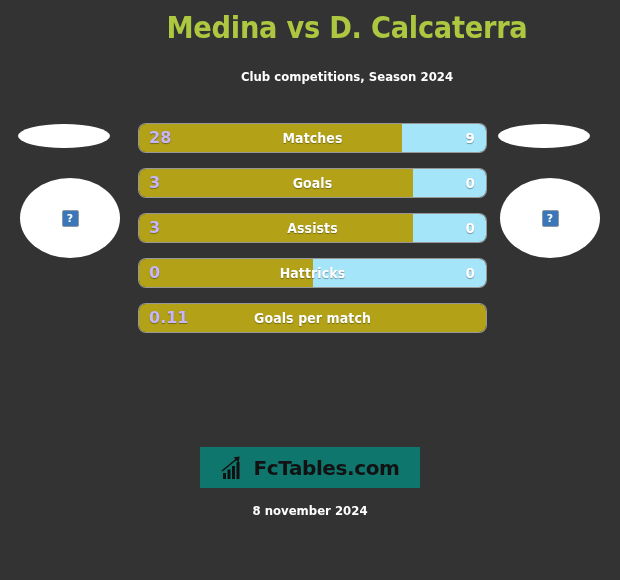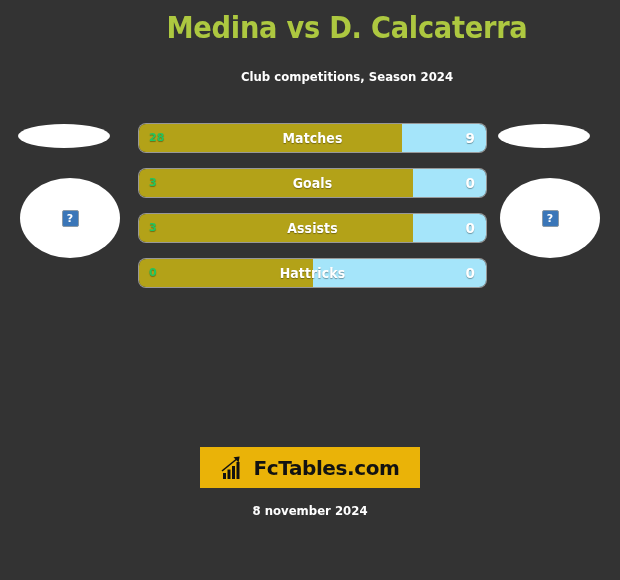--- a/index.html
+++ b/index.html
@@ -141,23 +141,23 @@
     transform: scaleX(0.93);
     transform-origin: center;
     white-space: nowrap;
   }
   .bar-home-val {
     position: absolute;
     left: 10px;
     top: 0;
     height: 28px;
     line-height: 28px;
-    color: #22c55e;
-    font-family: "DejaVu Sans", sans-serif;
-    font-size: 11px;
+    color: #c4b5fd;
+    font-family: "DejaVu Sans", sans-serif;
+    font-size: 16px;
     font-weight: bold;
     text-shadow: 0 1px 1px rgba(0,0,0,0.35);
     pointer-events: none;
   }
   .bar-away-val {
     position: absolute;
     right: 11px;
     top: 0;
     height: 28px;
     line-height: 28px;
@@ -169,21 +169,21 @@
     pointer-events: none;
   }
 
   
   .logo {
     position: absolute;
     left: 200px;
     top: 447px;
     width: 220px;
     height: 41px;
-    background: #eab308;
+    background: #0f766e;
     display: flex;
     align-items: center;
     justify-content: center;
     gap: 7px;
   }
   .logo-icon {
     display: block;
   }
   .logo-text {
     color: #121212;
@@ -259,20 +259,27 @@
       <span class="bar-away-val">0</span>
     </div>
     <div class="bar-row">
       <div class="bar-track">
         <div class="seg-home" style="width: 50%;"></div>
         <div class="seg-away"></div>
       </div>
       <span class="bar-home-val">0</span>
       <span class="bar-label">Hattricks</span>
       <span class="bar-away-val">0</span>
+    </div>
+    <div class="bar-row">
+      <div class="bar-track">
+        <div class="seg-home" style="width: 100%;"></div>
+      </div>
+      <span class="bar-home-val">0.11</span>
+      <span class="bar-label">Goals per match</span>
     </div>
   </div>
 
 <div class="logo">
   <svg class="logo-icon" width="26" height="24" viewBox="0 0 26 24">
     <path d="M2 23 L2 17 L5 17 L5 23 Z" fill="#111"></path>
     <path d="M6.5 23 L6.5 13.5 L9.5 13.5 L9.5 23 Z" fill="#111"></path>
     <path d="M11 23 L11 10 L14 10 L14 23 Z" fill="#111"></path>
     <path d="M15.5 23 L15.5 6 L18.5 6 L18.5 23 Z" fill="#111"></path>
     <path d="M1 15 L17 2" stroke="#111" stroke-width="1.6" fill="none"></path>

